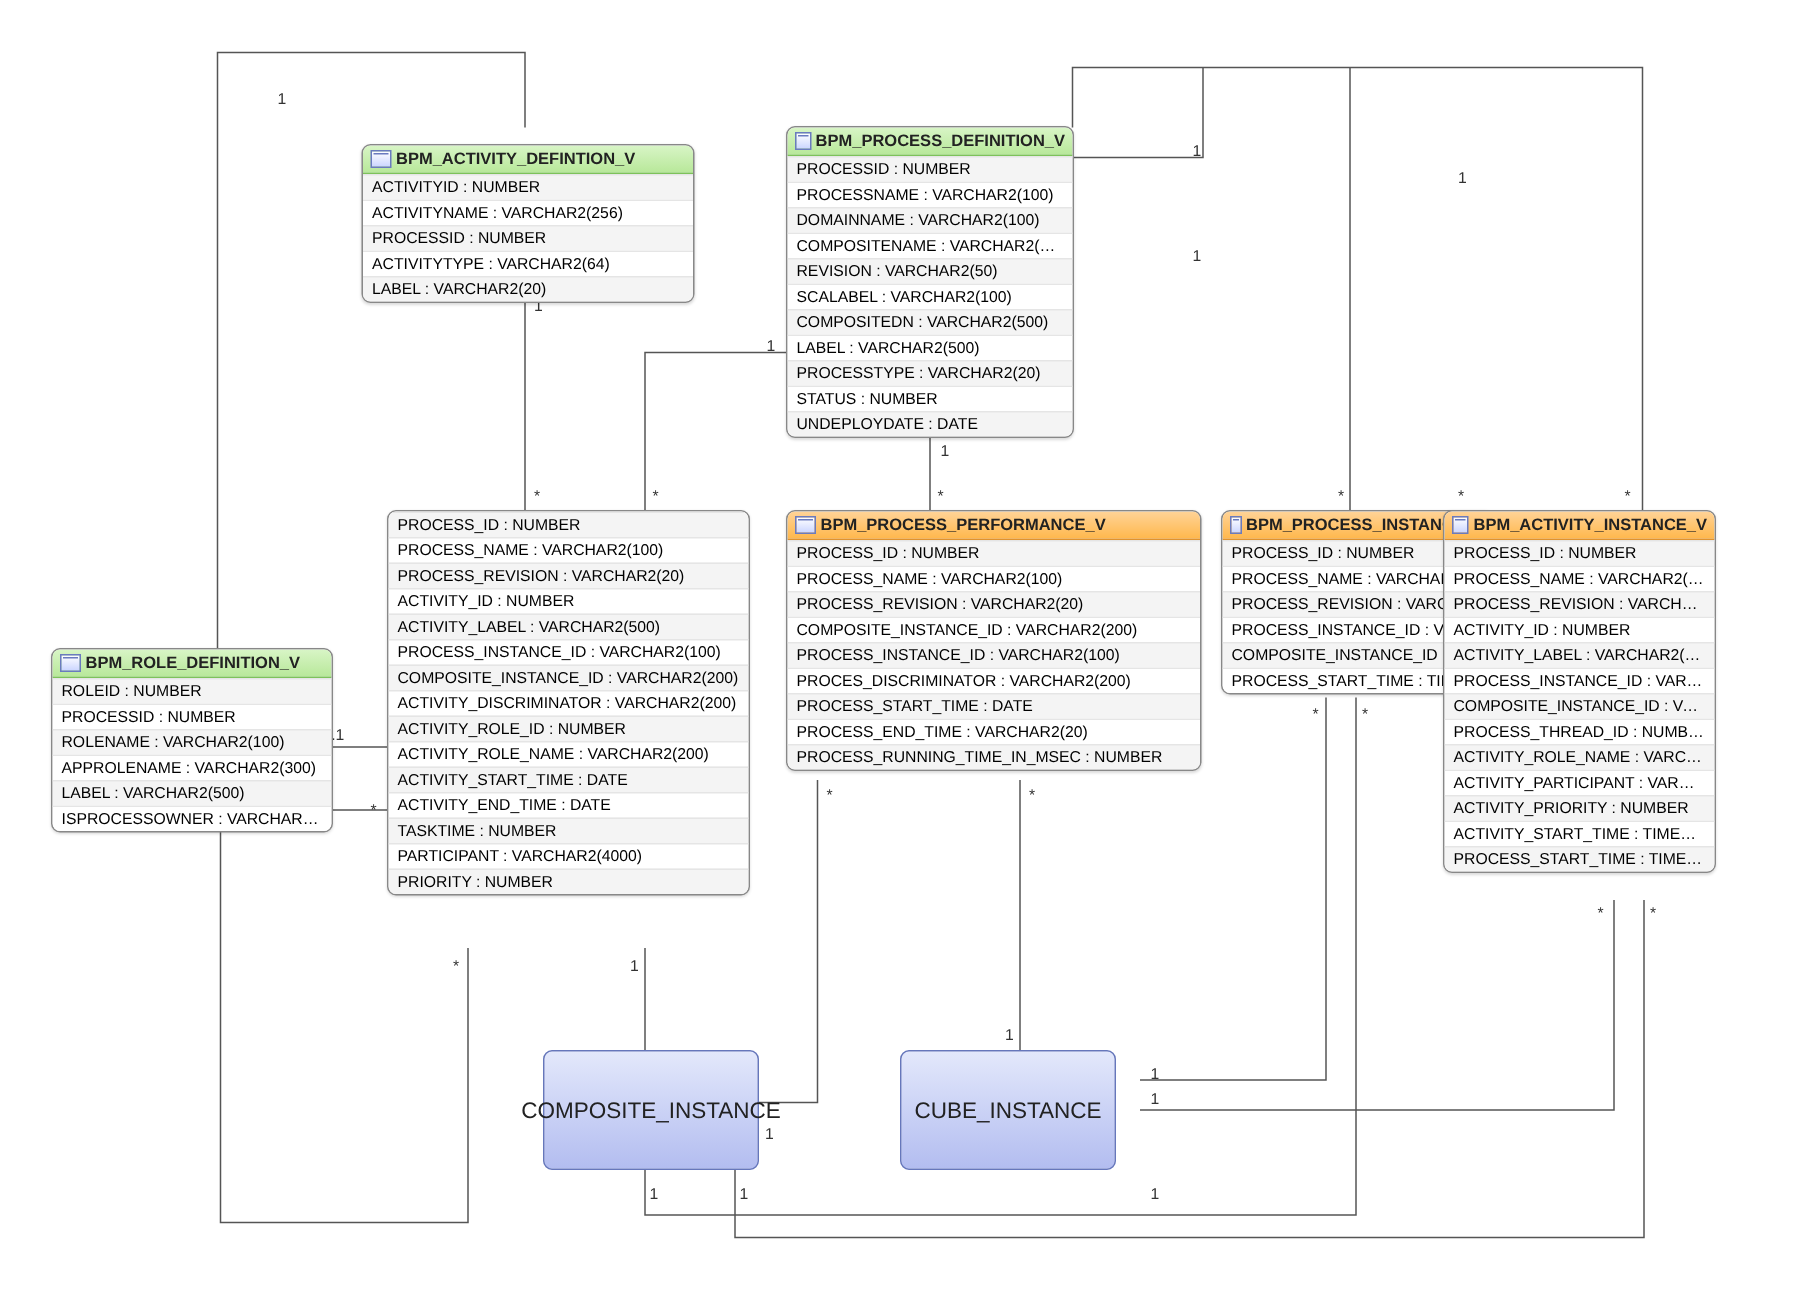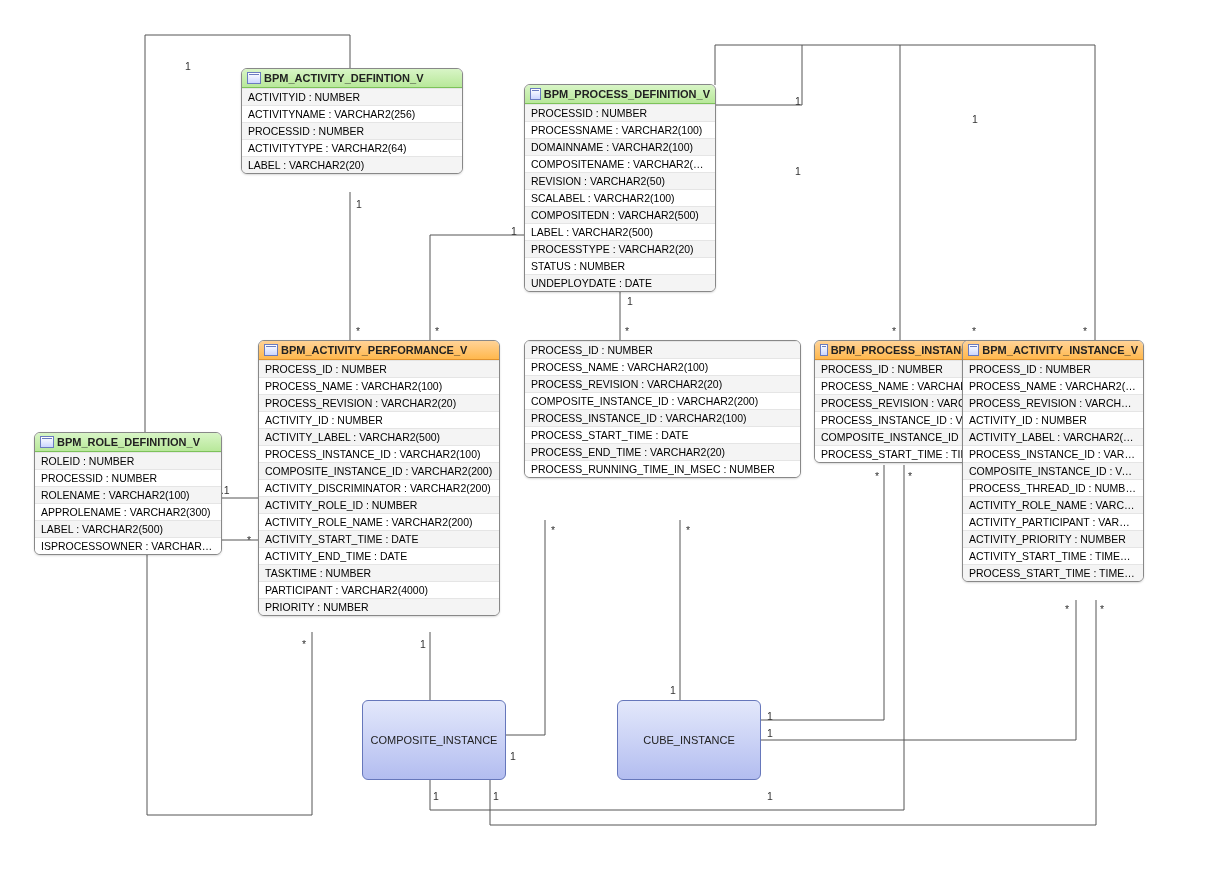--- a/index.html
+++ b/index.html
@@ -5,21 +5,21 @@
 body{margin:0;font-family:Arial,sans-serif;font-size:11px;background:#fff;width:1212px;height:872px;position:relative;color:#000}
 .tbl{position:absolute;border:1px solid #888;border-radius:6px;overflow:hidden;background:#fff;box-shadow:0 1px 2px rgba(0,0,0,0.15)}
 .tbl-hd{display:flex;align-items:center;gap:3px;padding:3px 5px;font-weight:bold;color:#222;font-size:11px}
 .tbl-hd.green{background:linear-gradient(#d8f5c6,#b8e89a);border-bottom:1px solid #7dc25a}
 .tbl-hd.orange{background:linear-gradient(#ffd397,#ffb84d);border-bottom:1px solid #e0922d}
 .tbl-row{padding:2px 6px;border-top:1px solid #e5e5e5;font-size:10.5px;white-space:nowrap;overflow:hidden;text-overflow:ellipsis}
 .tbl-row:nth-child(odd){background:#f4f4f4}
 .tbl-row:nth-child(even){background:#fff}
 .ico{display:inline-block;width:12px;height:10px;background:linear-gradient(#fff,#ccd6ff);border:1px solid #6a7bbf;position:relative}
 .ico::before{content:"";position:absolute;top:1px;left:1px;right:1px;height:1px;background:#6a7bbf}
-.box{position:absolute;border:1px solid #6677bb;border-radius:6px;background:linear-gradient(#e3e8fb,#b3bdf0);display:flex;align-items:center;justify-content:center;font-size:11px;color:#222}
+.box{position:absolute;border:1px solid #6677bb;border-radius:6px;background:linear-gradient(#e3e8fb,#b3bdf0);display:flex;align-items:center;justify-content:center;font-size:15px;color:#222}
 svg.lines{position:absolute;top:0;left:0;width:1212px;height:872px;pointer-events:none}
 svg.lines path{stroke:#555;stroke-width:1;fill:none}
 .card{position:absolute;font-size:10.5px;color:#333}
 </style>
 </head>
 <body>
 
 <svg class="lines">
 
 <path d="M350 85 L350 35 L145 35 L145 540 L258 540"></path>
@@ -77,21 +77,21 @@
 <div class="card" style="left:767px;top:710px">1</div>
 <div class="card" style="left:767px;top:727px">1</div>
 <div class="card" style="left:767px;top:790px">1</div>
 <div class="card" style="left:875px;top:470px">*</div>
 <div class="card" style="left:908px;top:470px">*</div>
 <div class="card" style="left:1065px;top:603px">*</div>
 <div class="card" style="left:1100px;top:603px">*</div>
 <div class="card" style="left:551px;top:524px">*</div>
 <div class="card" style="left:686px;top:524px">*</div>
 
-<div class="tbl" style="left:241px;top:68px;width:220px">
+<div class="tbl" style="left:241px;top:96px;width:220px">
  <div class="tbl-hd green">
       <span class="ico"></span>
       <span>BPM_ACTIVITY_DEFINTION_V</span>
     </div>
  <div>
       <div class="tbl-row">ACTIVITYID : NUMBER</div>
       <div class="tbl-row">ACTIVITYNAME : VARCHAR2(256)</div>
       <div class="tbl-row">PROCESSID : NUMBER</div>
       <div class="tbl-row">ACTIVITYTYPE : VARCHAR2(64)</div>
       <div class="tbl-row">LABEL : VARCHAR2(20)</div>
@@ -127,50 +127,51 @@
       <div class="tbl-row">ROLEID : NUMBER</div>
       <div class="tbl-row">PROCESSID : NUMBER</div>
       <div class="tbl-row">ROLENAME : VARCHAR2(100)</div>
       <div class="tbl-row">APPROLENAME : VARCHAR2(300)</div>
       <div class="tbl-row">LABEL : VARCHAR2(500)</div>
       <div class="tbl-row">ISPROCESSOWNER : VARCHAR2(1)</div>
     </div>
 </div>
 
 <div class="tbl" style="left:258px;top:340px;width:240px">
- <div class="tbl-hd orange">
-      <span class="ico"></span>
-      <span>BPM_ACTIVITY_PERFORMANCE_V</span>
-    </div>
  <div>
       <div class="tbl-row">PROCESS_ID : NUMBER</div>
       <div class="tbl-row">PROCESS_NAME : VARCHAR2(100)</div>
       <div class="tbl-row">PROCESS_REVISION : VARCHAR2(20)</div>
       <div class="tbl-row">ACTIVITY_ID : NUMBER</div>
       <div class="tbl-row">ACTIVITY_LABEL : VARCHAR2(500)</div>
       <div class="tbl-row">PROCESS_INSTANCE_ID : VARCHAR2(100)</div>
       <div class="tbl-row">COMPOSITE_INSTANCE_ID : VARCHAR2(200)</div>
       <div class="tbl-row">ACTIVITY_DISCRIMINATOR : VARCHAR2(200)</div>
       <div class="tbl-row">ACTIVITY_ROLE_ID : NUMBER</div>
       <div class="tbl-row">ACTIVITY_ROLE_NAME : VARCHAR2(200)</div>
       <div class="tbl-row">ACTIVITY_START_TIME : DATE</div>
       <div class="tbl-row">ACTIVITY_END_TIME : DATE</div>
       <div class="tbl-row">TASKTIME : NUMBER</div>
       <div class="tbl-row">PARTICIPANT : VARCHAR2(4000)</div>
       <div class="tbl-row">PRIORITY : NUMBER</div>
     </div>
 </div>
 
 <div class="tbl" style="left:524px;top:340px;width:275px">
- <div>
-      <div class="tbl-row">PROCESS_ID : NUMBER</div>
-      <div class="tbl-row">PROCESS_NAME : VARCHAR2(100)</div>
-      <div class="tbl-row">PROCESS_REVISION : VARCHAR2(20)</div>
-      <div class="tbl-row">COMPOSITE_INSTANCE_ID : VARCHAR2(200)</div>
-      <div class="tbl-row">PROCESS_INSTANCE_ID : VARCHAR2(100)</div>
+ <div class="tbl-hd orange">
+      <span class="ico"></span>
+      <span>BPM_PROCESS_PERFORMANCE_V</span>
+    </div>
+ <div>
+      <div class="tbl-row">PROCESS_ID : NUMBER</div>
+      <div class="tbl-row">PROCESS_NAME : VARCHAR2(100)</div>
+      <div class="tbl-row">PROCESS_REVISION : VARCHAR2(20)</div>
+      <div class="tbl-row">COMPOSITE_INSTANCE_ID : VARCHAR2(200)</div>
+      <div class="tbl-row">PROCESS_INSTANCE_ID : VARCHAR2(100)</div>
+      <div class="tbl-row">PROCES_DISCRIMINATOR : VARCHAR2(200)</div>
       <div class="tbl-row">PROCESS_START_TIME : DATE</div>
       <div class="tbl-row">PROCESS_END_TIME : VARCHAR2(20)</div>
       <div class="tbl-row">PROCESS_RUNNING_TIME_IN_MSEC : NUMBER</div>
     </div>
 </div>
 
 <div class="tbl" style="left:814px;top:340px;width:180px">
  <div class="tbl-hd orange">
       <span class="ico"></span>
       <span>BPM_PROCESS_INSTANCE_V</span>
@@ -203,15 +204,15 @@
       <div class="tbl-row">ACTIVITY_PARTICIPANT : VARCHAR2(4000)</div>
       <div class="tbl-row">ACTIVITY_PRIORITY : NUMBER</div>
       <div class="tbl-row">ACTIVITY_START_TIME : TIMESTAMP</div>
       <div class="tbl-row">PROCESS_START_TIME : TIMESTAMP</div>
     </div>
 </div>
 
 <div class="box" style="left:362px;top:700px;width:142px;height:78px">
     <span>COMPOSITE_INSTANCE</span>
   </div>
-<div class="box" style="left:617px;top:700px;width:142px;height:78px">
+<div class="box" style="left:600px;top:700px;width:142px;height:78px">
     <span>CUBE_INSTANCE</span>
   </div>
 
 </body></html>

